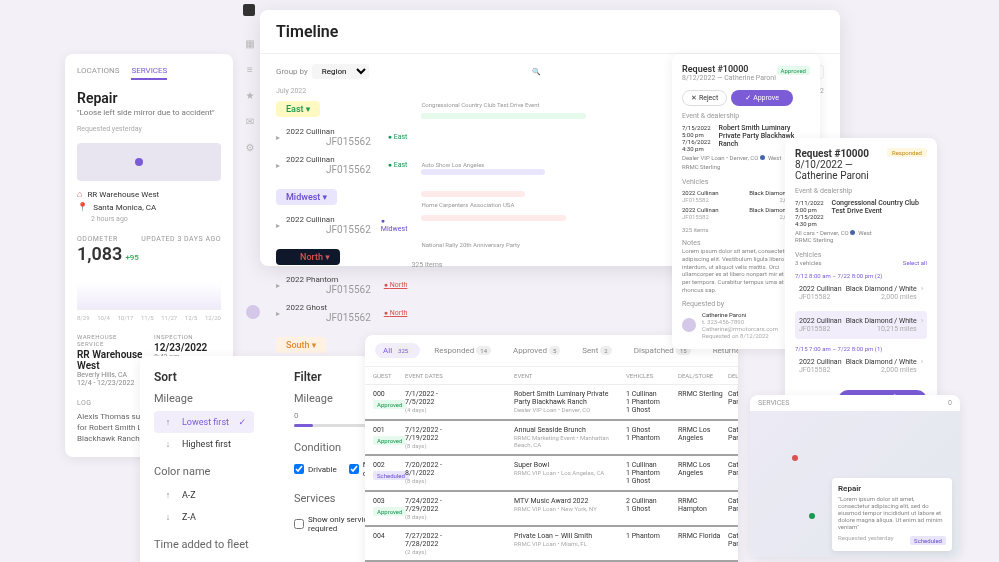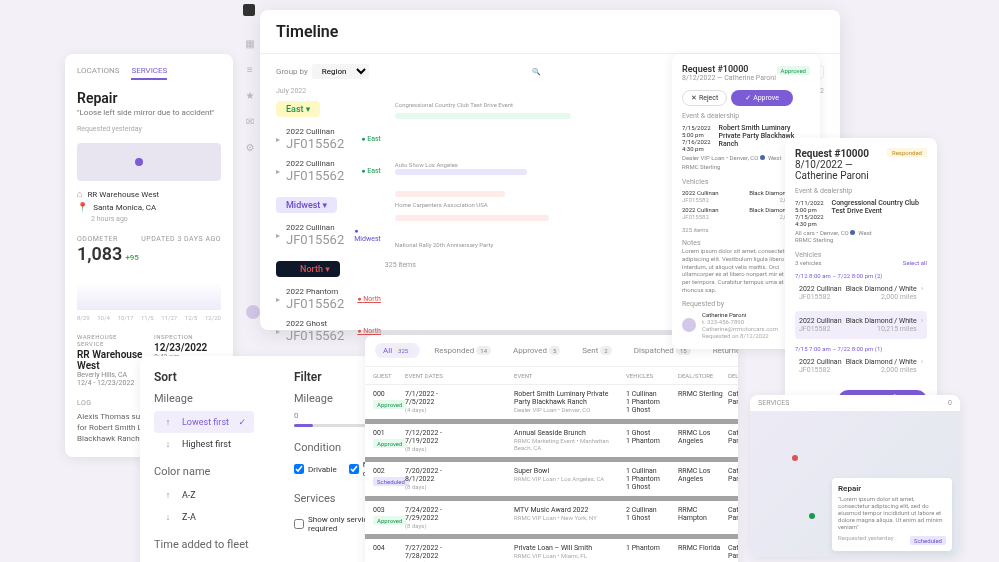--- a/index.html
+++ b/index.html
@@ -5,38 +5,38 @@
 * { margin: 0; padding: 0; box-sizing: border-box; font-family: -apple-system, BlinkMacSystemFont, "Segoe UI", Roboto, sans-serif; }
 body { background: #f3f0f7; overflow: hidden; width: 999px; height: 562px; position: relative; font-size: 10px; color: #333; }
 
 
 .panel { background: #fff; border-radius: 8px; box-shadow: 0 2px 12px rgba(0,0,0,0.08); position: absolute; }
 
 
 .brand { position: absolute; left: 243px; top: 4px; width: 12px; height: 12px; background: #333; border-radius: 2px; }
 
 
-.timeline-panel { left: 260px; top: 10px; width: 580px; height: 320px; background: #fff; border-radius: 8px; box-shadow: 0 4px 20px rgba(0,0,0,0.1); }
+.timeline-panel { left: 260px; top: 10px; width: 580px; height: 256px; background: #fff; border-radius: 8px; box-shadow: 0 4px 20px rgba(0,0,0,0.1); }
 .timeline-header { padding: 12px 16px; border-bottom: 1px solid #eee; }
 .timeline-title { font-size: 16px; font-weight: 600; color: #222; }
 .timeline-body { padding: 10px 16px; position: relative; }
 .group-row { display: flex; align-items: center; font-size: 8px; color: #888; margin-bottom: 8px; }
 .group-row select { font-size: 8px; border: none; background: #f5f5f5; padding: 2px 6px; border-radius: 3px; margin-left: 4px; }
 
 .region-pill { display: inline-block; padding: 3px 10px; border-radius: 4px; font-size: 9px; font-weight: 500; margin-bottom: 6px; }
 .region-east { background: #fef9c3; color: #1a9850; }
 .region-midwest { background: #e9e5fc; color: #6a4cce; }
 .region-north { background: #0f172a; color: #d95353; padding-left: 24px; }
 .region-south { background: #fff2e3; color: #e08b2f; }
 .region-west { background: #e8edf7; color: #4866a7; }
 
 .vehicle-list { margin-bottom: 10px; }
 .vehicle-item { display: flex; align-items: center; gap: 6px; font-size: 8px; color: #444; padding: 4px 0; }
 .vehicle-item .caret { color: #aaa; }
-.vehicle-sub { font-size: 13px; color: #999; }
+.vehicle-sub { font-size: 10px; color: #999; margin-left: 40px; }
 .vehicle-tag { font-size: 7px; padding: 1px 4px; border-radius: 2px; margin-left: auto; }
 .tag-east { color: #1a9850; }
 .tag-midwest { color: #6a4cce; }
 .tag-north { color: #d95353; text-decoration: underline; }
 .tag-south { color: #e08b2f; }
 .gantt-bar { height: 6px; border-radius: 3px; margin-bottom: 14px; position: relative; }
 
 
 .vehicle-detail { left: 65px; top: 54px; width: 168px; padding: 12px; }
 .tab-row { display: flex; gap: 12px; font-size: 8px; color: #999; margin-bottom: 10px; }
@@ -85,21 +85,21 @@
 
 
 .reqtable { left: 365px; top: 335px; width: 373px; height: 240px; overflow: hidden; }
 .tab-pills { display: flex; gap: 6px; padding: 8px 10px; font-size: 8px; align-items: center; border-bottom: 1px solid #eee; }
 .tab-pill { padding: 3px 8px; border-radius: 10px; color: #888; }
 .tab-pill.active { background: #f2edfb; color: #7b5bd6; }
 .tab-count { font-size: 6px; background: #eee; padding: 1px 4px; border-radius: 6px; margin-left: 2px; }
 .search-mini { margin-left: auto; width: 80px; font-size: 7px; color: #bbb; border: 1px solid #eee; border-radius: 3px; padding: 2px 5px; }
 .th-row, .td-row { display: grid; grid-template-columns: 30px 50px 55px 110px 50px 48px 48px 15px; font-size: 7px; padding: 5px 8px; align-items: start; gap: 2px; }
 .th-row { color: #999; text-transform: uppercase; font-size: 6px; border-bottom: 1px solid #eee; }
-.td-row { border-bottom: 5px solid #a3a3a3; }
+.td-row { border-bottom: 2px solid #a3a3a3; }
 .td-row .sub { color: #aaa; font-size: 6px; display: block; }
 .badge { font-size: 6px; padding: 1px 4px; border-radius: 2px; display: inline-block; margin-top: 2px; }
 .badge-approved { background: #e6f9ed; color: #1a9850; }
 .badge-scheduled { background: #e9e5fc; color: #6a4cce; }
 
 
 .reqcard { left: 672px; top: 54px; width: 148px; padding: 10px; }
 .reqcard h4 { font-size: 9px; font-weight: 600; }
 .reqcard .sub { font-size: 7px; color: #999; }
 .pill-btn { font-size: 7px; padding: 3px 8px; border-radius: 10px; border: 1px solid #ddd; display: inline-flex; align-items: center; gap: 2px; }

